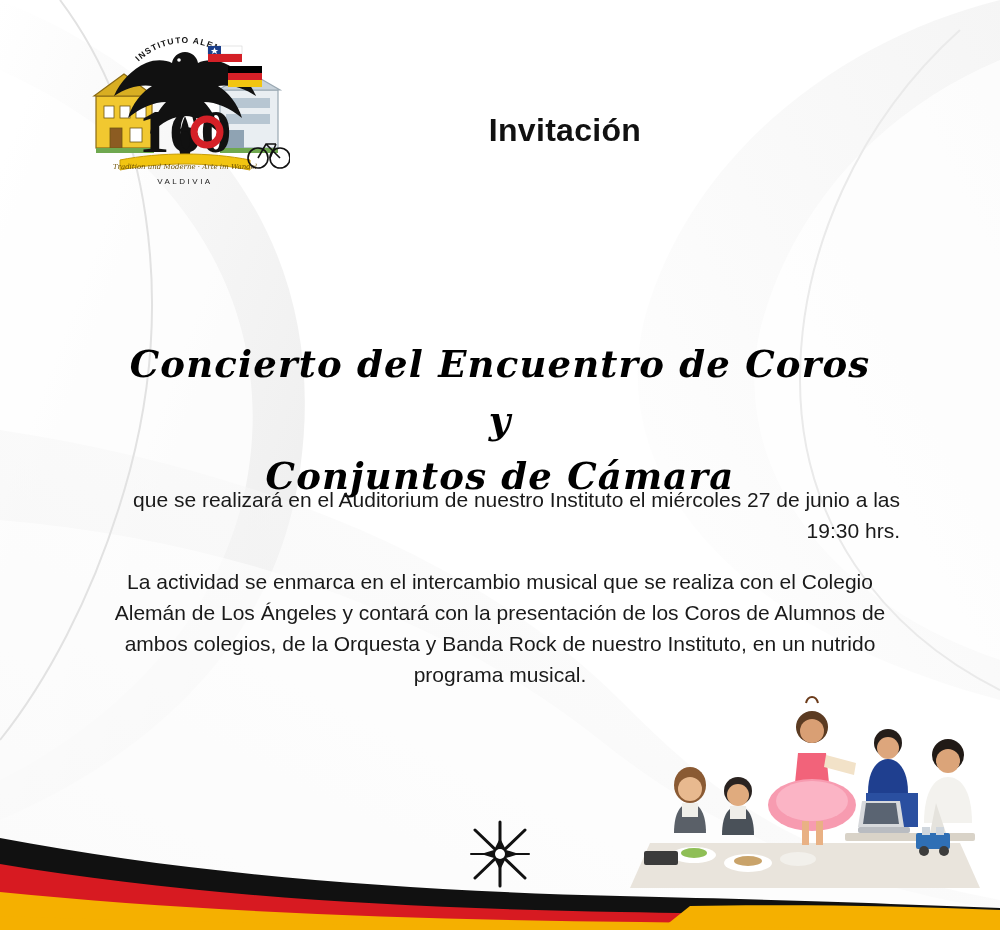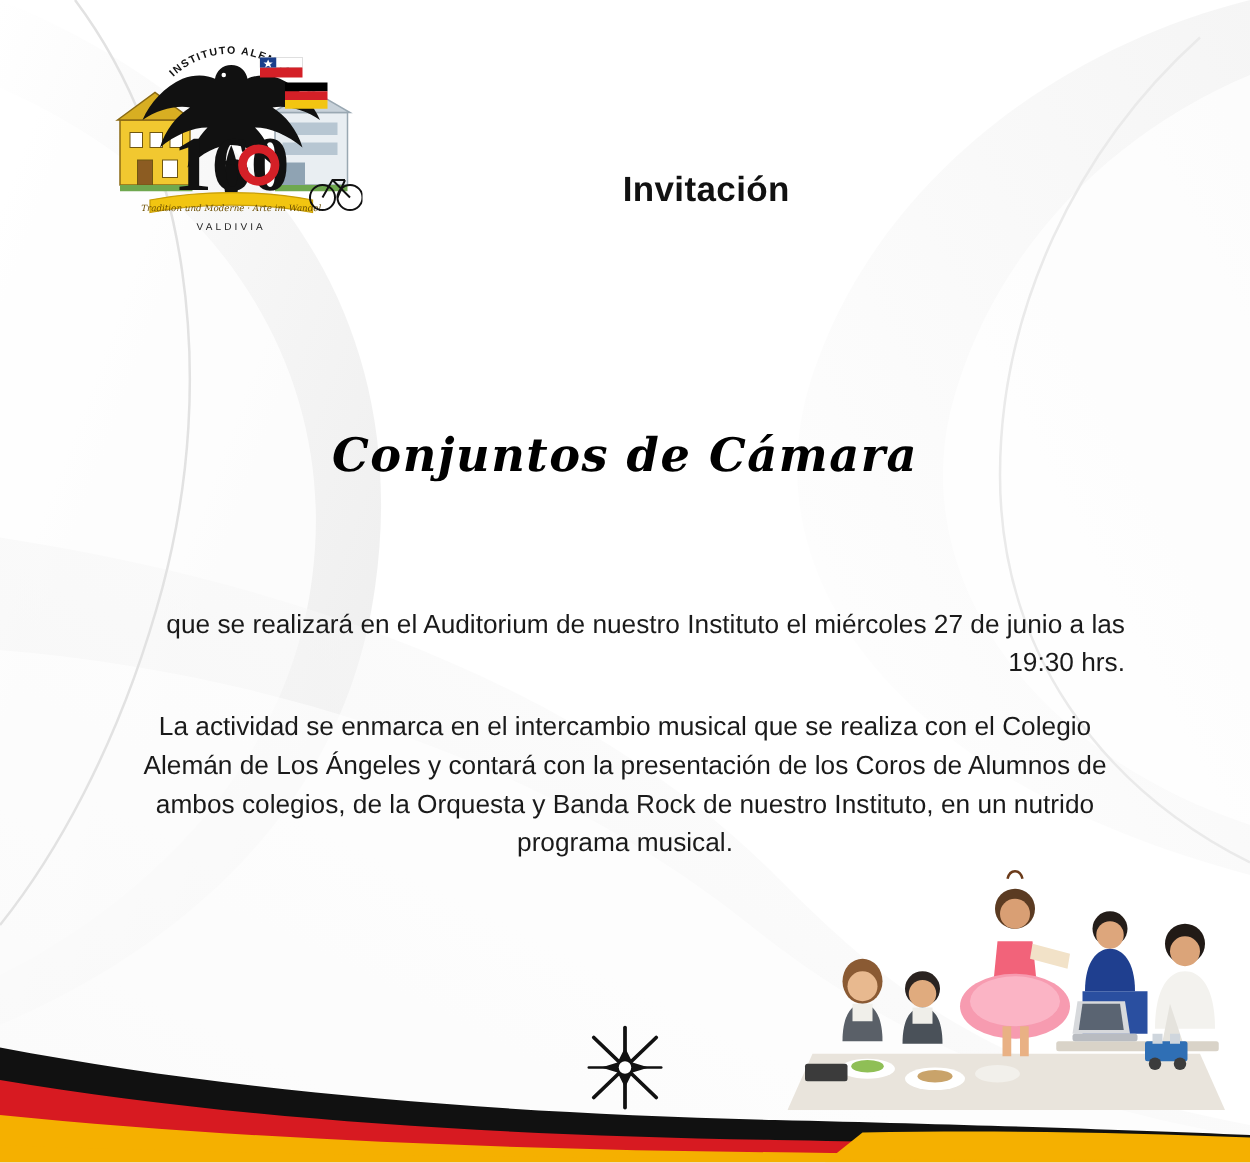--- a/index.html
+++ b/index.html
@@ -40,25 +40,24 @@
     height: 165px;
   }
 
   
   .title {
     position: absolute;
     left: 340px;
     top: 112px;
     width: 450px;
     text-align: center;
-    font-size: 28px;
+    font-size: 32px;
     font-weight: bold;
     color: #111111;
     letter-spacing: 0.3px;
-    margin-top: 24px;
   }
 
   .intro {
     position: absolute;
     left: 100px;
     top: 232px;
     width: 800px;
     text-align: center;
     font-size: 21px;
     line-height: 30px;
@@ -223,20 +222,21 @@
       <path d="M178,134 L186,120 L196,120 M186,120 L200,134 M190,134 L196,120"></path>
     </g>
 
     <text x="105" y="160" text-anchor="middle" font-family="'Liberation Sans', sans-serif" font-size="8" letter-spacing="2.5" fill="#222222">VALDIVIA</text>
   </svg>
 
   <div class="title">Invitación</div>
 
 
   <div class="event-name">
+    <div>Concierto del Encuentro de Coros y</div>
     <div>Conjuntos de Cámara</div>
   </div>
 
   <div class="details">que se realizará en el Auditorium de nuestro Instituto el miércoles 27 de junio a las 19:30 hrs.</div>
 
   <div class="description">La actividad se enmarca en el intercambio musical que se realiza con el Colegio Alemán de Los Ángeles y contará con la presentación de los Coros de Alumnos de ambos colegios, de la Orquesta y Banda Rock de nuestro Instituto, en un nutrido programa musical.</div>
 
   <svg class="star-emblem" viewBox="0 0 70 72">
     <g stroke="#111111" stroke-width="3" fill="none" stroke-linecap="round">
       <path d="M35,4 L35,68"></path>

